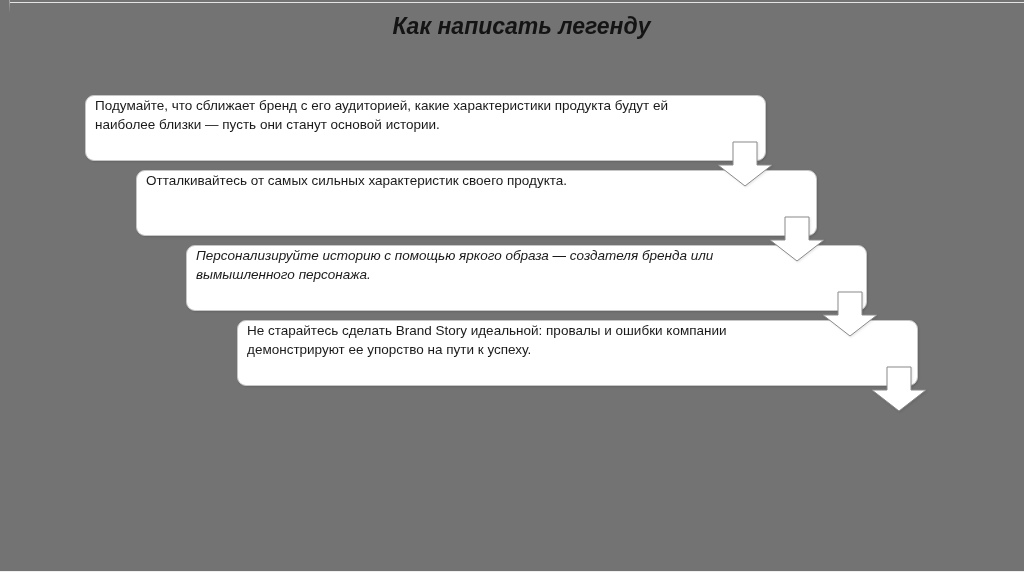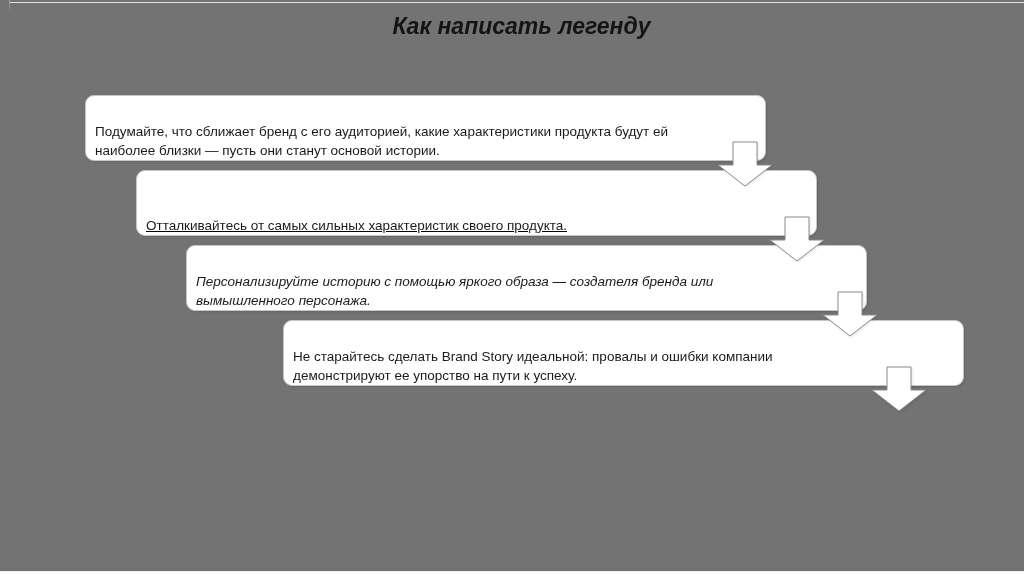--- a/index.html
+++ b/index.html
@@ -56,34 +56,34 @@
   .step {
     position: absolute;
     width: 681px;
     height: 66px;
     box-sizing: border-box;
     background: #ffffff;
     border: 1px solid #c6c6c6;
     border-radius: 9px;
     box-shadow: 1px 1px 2px rgba(0,0,0,0.13);
     display: flex;
-    align-items: flex-end;
+    align-items: flex-start;
     padding: 0 60px 0 9px;
     z-index: 1;
   }
   .step-text {
     font-size: 13.5px;
     line-height: 19px;
     color: #1a1a1a;
     white-space: pre-line;
   }
   .step-1 { left: 85px;  top: 95px;  }
-  .step-2 { left: 136px; top: 170px; text-decoration: underline; }
+  .step-2 { left: 136px; top: 170px; }
   .step-3 { left: 186px; top: 245px; font-style: italic; }
-  .step-4 { left: 237px; top: 320px; margin-left: 46px; }
+  .step-4 { left: 237px; top: 320px; }
   .step-5 { left: 287px; top: 395px; }
   .down-arrow {
     position: absolute;
     width: 56px;
     height: 46px;
     z-index: 2;
     filter: drop-shadow(1px 1px 1px rgba(0,0,0,0.10));
   }
   .arrow-1 { left: 717px; top: 141px; }
   .arrow-2 { left: 769px; top: 216px; }

